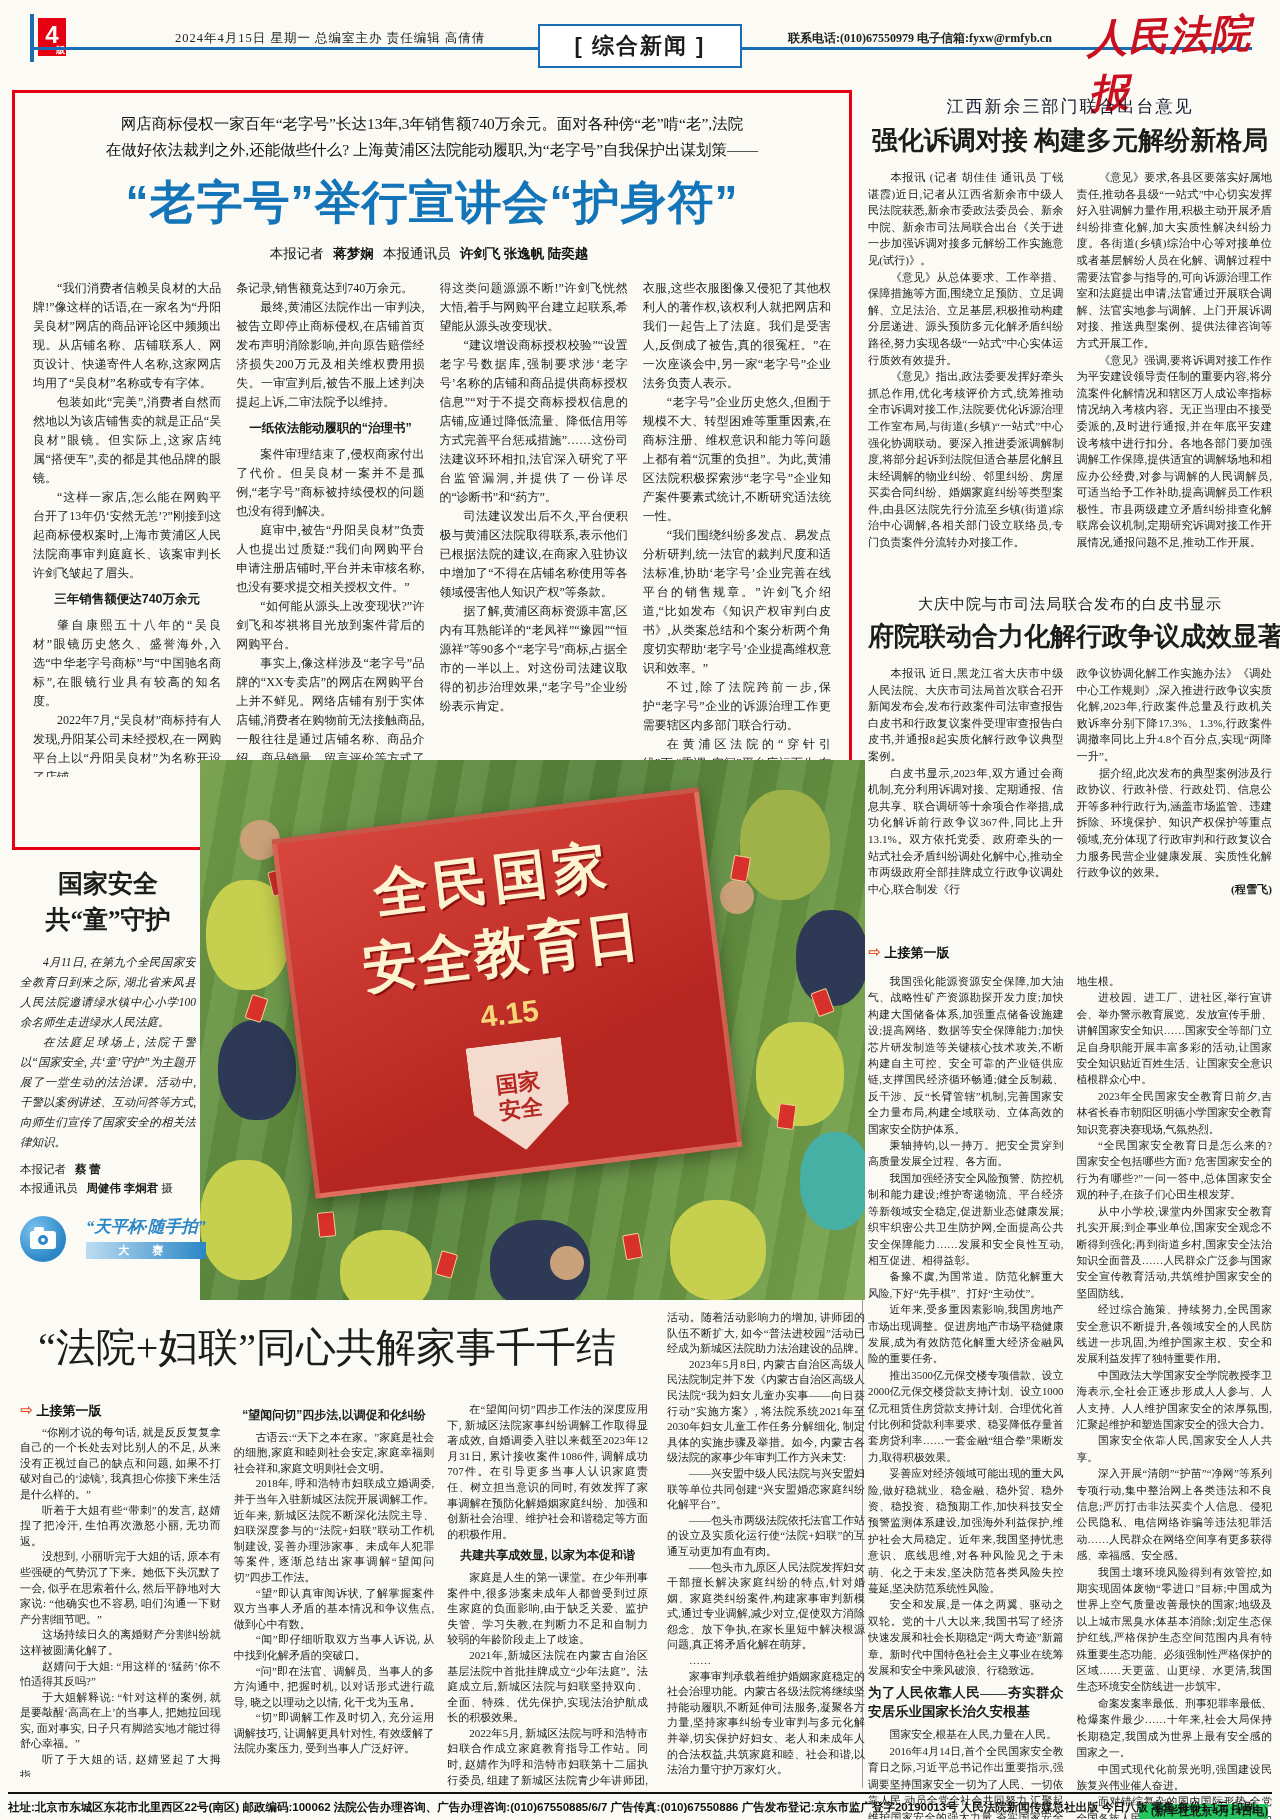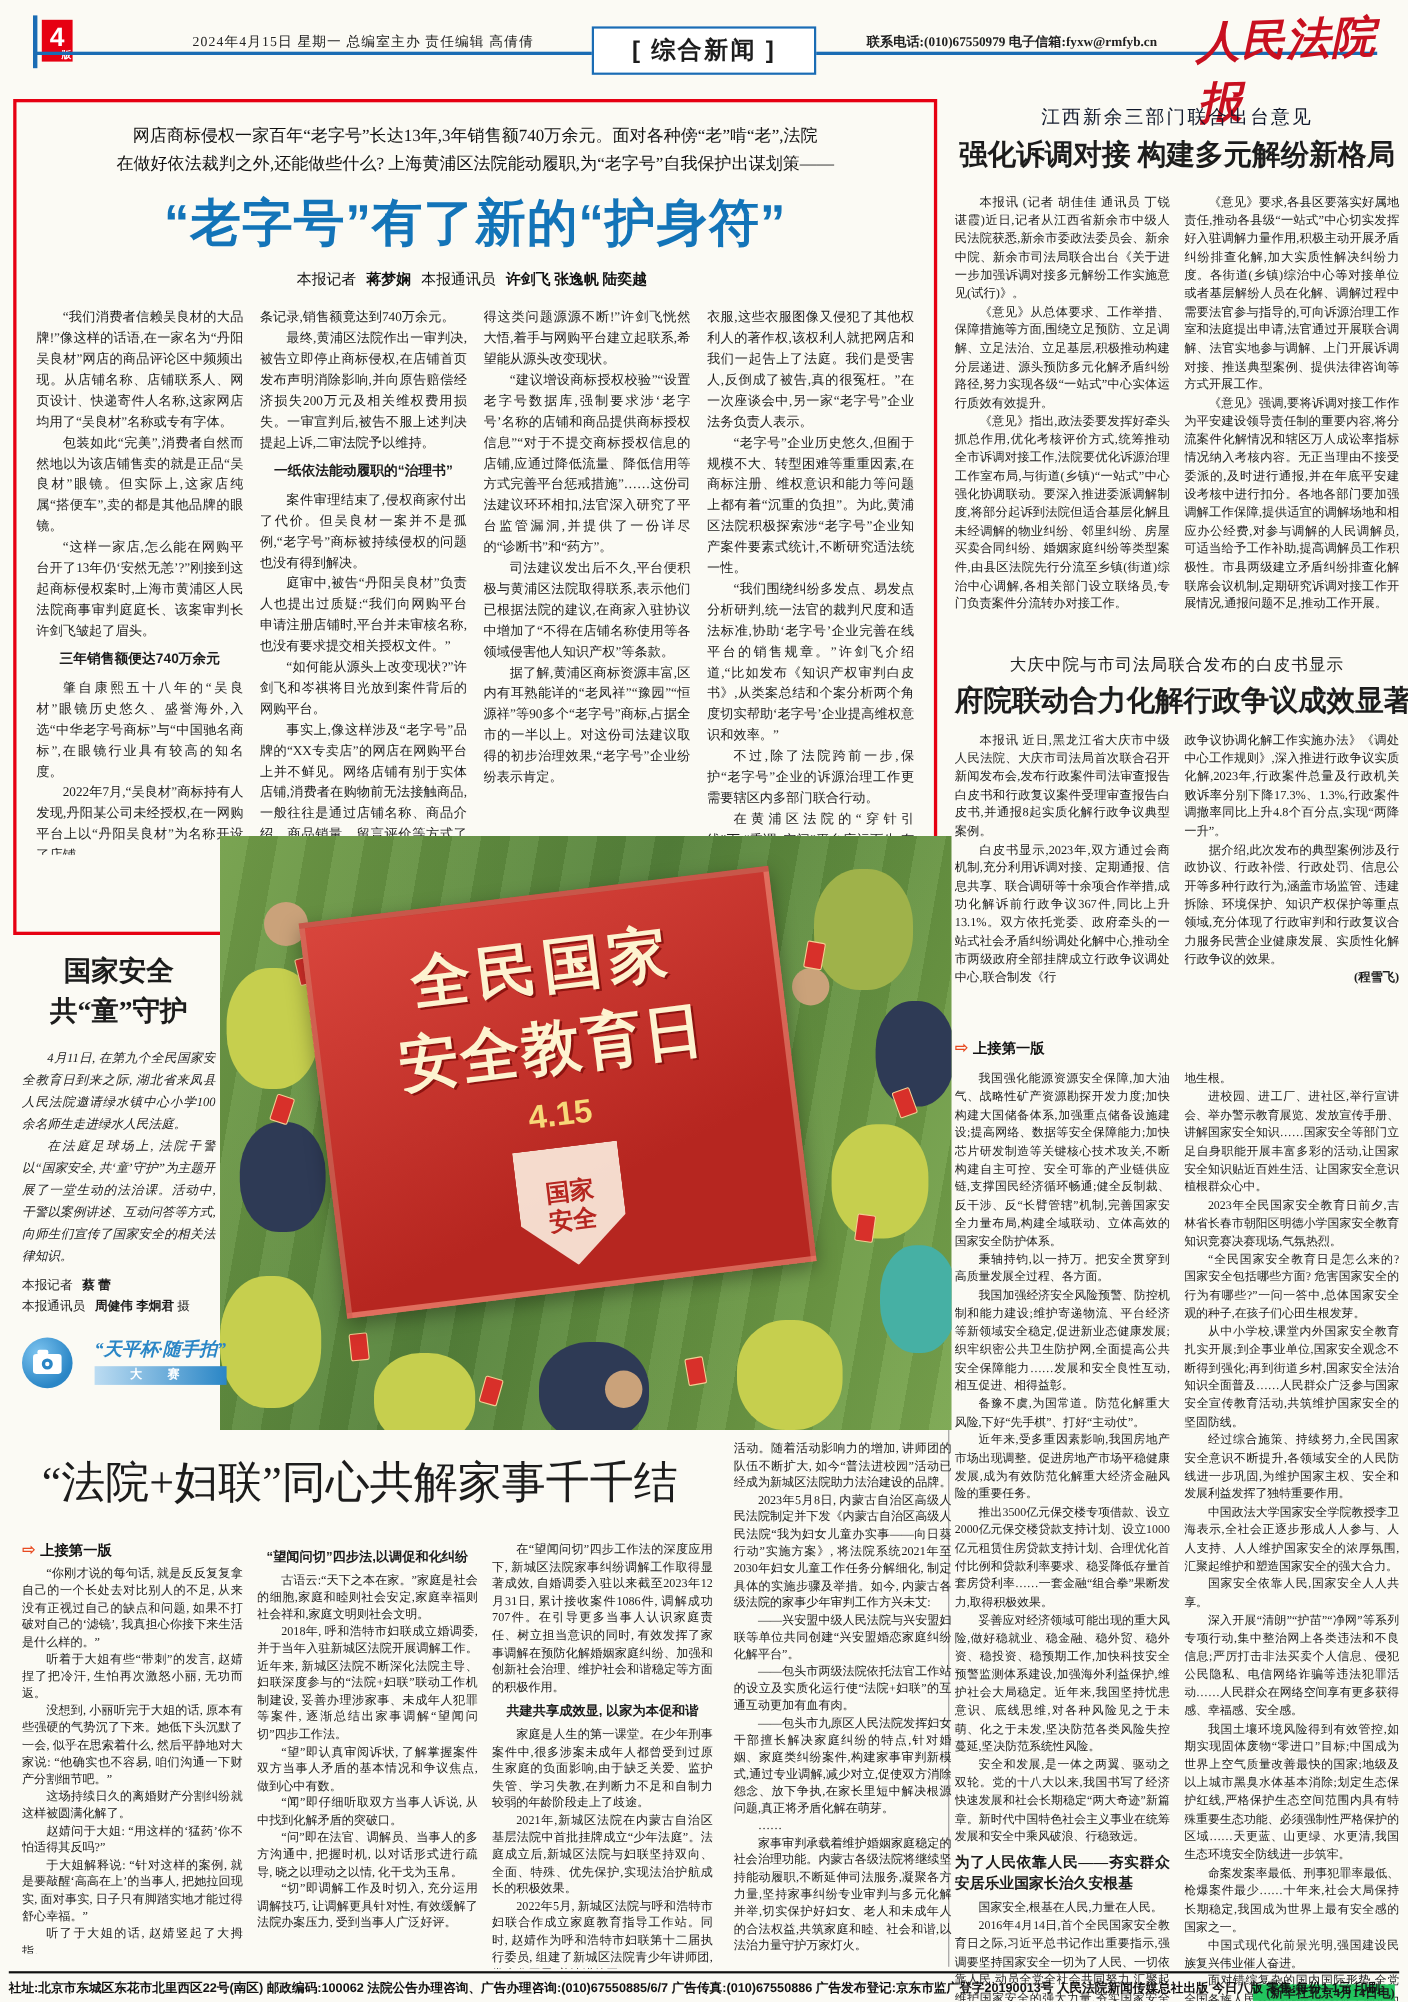--- a/index.html
+++ b/index.html
@@ -47,21 +47,21 @@
   .f-cols{display:flex;gap:15px;margin-top:16px;height:498px;}
   .f-col{flex:1;font-size:12px;line-height:19px;}
   
   .rsec{left:868px;top:95px;width:404px;}
   .kicker{text-align:center;font-size:17px;letter-spacing:2px;color:#0f172a;}
   .kicker2{text-align:center;font-size:15px;letter-spacing:1px;color:#222;}
   .r-headline{text-align:center;font-weight:bold;font-size:26px;line-height:34px;
     margin-top:6px;white-space:nowrap;}
   .r-cols{display:flex;gap:13px;margin-top:11px;}
   .r-col{flex:1;font-size:11.2px;line-height:16.6px;}
-  .art1-cols{height:396px;align-items:center;}
+  .art1-cols{height:396px;}
   .art2-cols{height:252px;}
   .art2{margin-top:30px;}
   .contsec{margin-top:26px;position:relative;}
   .marker{font-family:"Liberation Sans","DejaVu Sans",sans-serif;font-weight:bold;
     font-size:13px;color:#111;margin-bottom:6px;}
   .jump-arrow{color:#e8491f;font-size:15px;margin-right:4px;}
   .cont-cols{height:846px;}
   .cont-col{font-size:10.8px;line-height:16.4px;}
   .cont-sign{position:absolute;right:4px;bottom:0;background:#22c55e;
     padding-left:12px;font-weight:bold;font-size:11.5px;}
@@ -138,21 +138,21 @@
 <div class="abs blue-rule"></div>
 <div class="abs section-badge sans">[ 综合新闻 ]</div>
 <div class="abs contact">联系电话:(010)67550979  电子信箱:fyxw@rmfyb.cn</div>
 <div class="abs masthead">人民法院报</div>
 
 <div class="abs feature">
   <div class="f-intro">
     <div>网店商标侵权一家百年“老字号”长达13年,3年销售额740万余元。面对各种傍“老”啃“老”,法院</div>
     <div>在做好依法裁判之外,还能做些什么? 上海黄浦区法院能动履职,为“老字号”自我保护出谋划策——</div>
   </div>
-  <div class="f-headline">“老字号”有了新的“护身符”</div>
+  <div class="f-headline">“老字号”举行宣讲会“护身符”</div>
   <div class="f-byline">
     <span>本报记者</span>
     <b>蒋梦娴</b>
     <span>本报通讯员</span>
     <b>许剑飞  张逸帆  陆奕越</b>
   </div>
   <div class="f-cols">
     <div class="f-col col">
         <p class="b-p">“我们消费者信赖吴良材的大品牌!”像这样的话语,在一家名为“丹阳吴良材”网店的商品评论区中频频出现。从店铺名称、店铺联系人、网页设计、快递寄件人名称,这家网店均用了“吴良材”名称或专有字体。</p>
         <p class="b-p">包装如此“完美”,消费者自然而然地以为该店铺售卖的就是正品“吴良材”眼镜。但实际上,这家店纯属“搭便车”,卖的都是其他品牌的眼镜。</p>

